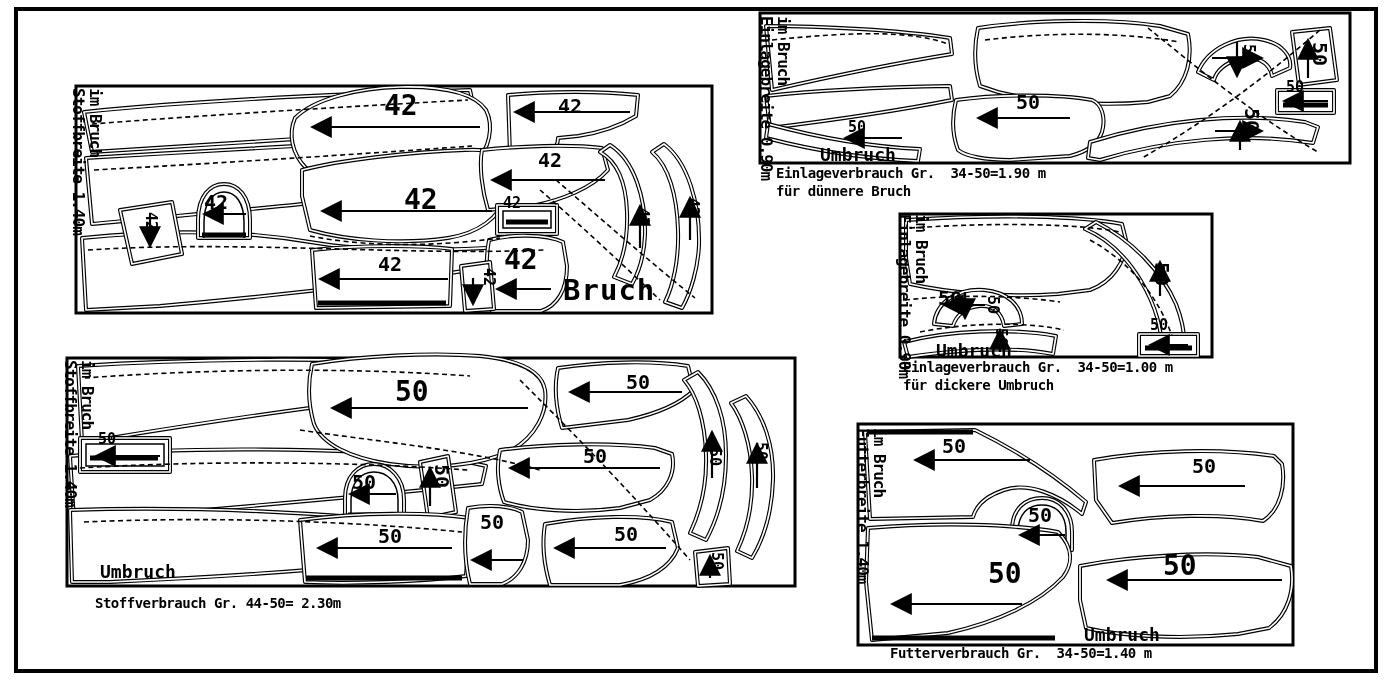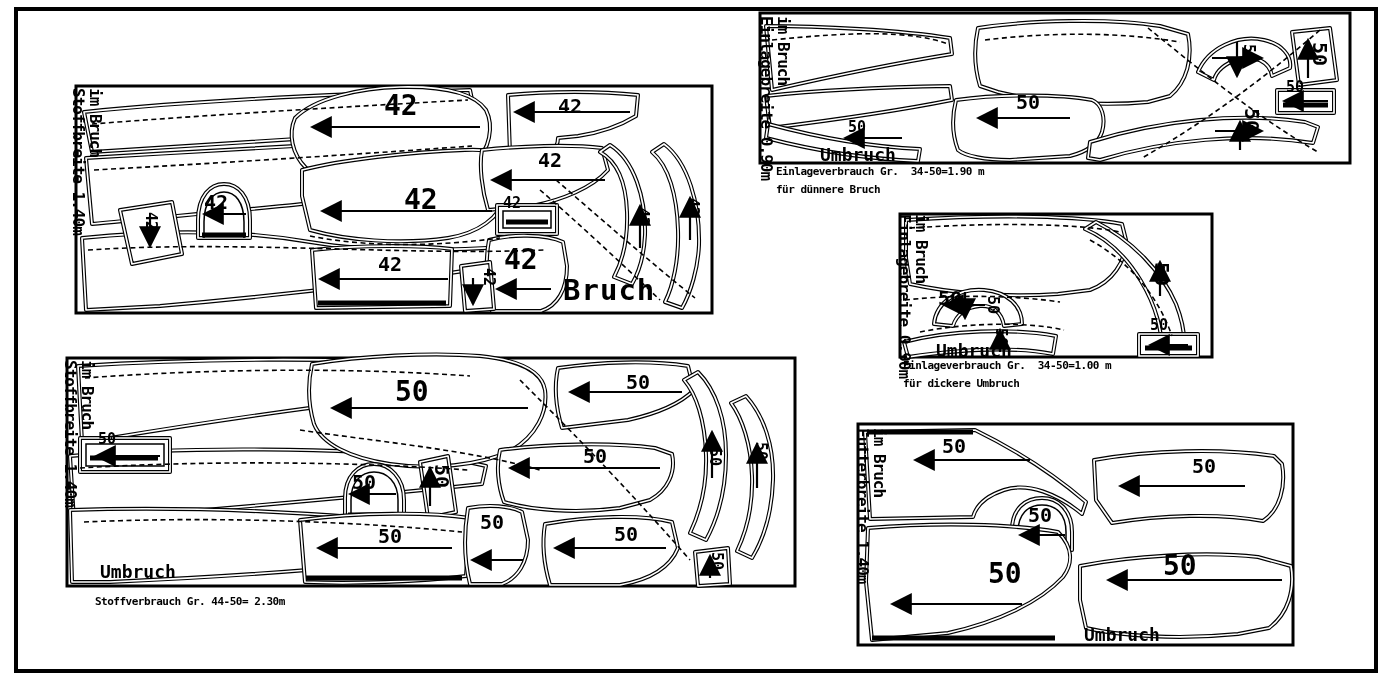--- a/index.html
+++ b/index.html
@@ -12,21 +12,21 @@
   .piece-inner{fill:none;stroke:#fff;stroke-width:1.7;stroke-linejoin:round;}
   .dashed{fill:none;stroke:#000;stroke-width:1.6;stroke-dasharray:5 3.5;}
   .grain{stroke:#000;stroke-width:2.2;fill:none;}
   .bar{stroke:#000;stroke-width:5;}
   .thin{fill:none;stroke:#000;stroke-width:1.5;}
   .lbl{position:absolute;font-weight:bold;color:#000;white-space:pre;line-height:1.0;}
   .sz{font-size:20px;}
   .sz.lg{font-size:28px;}
   .sz.sm{font-size:15px;}
   .rot{transform:rotate(90deg);transform-origin:left top;}
-  .cap{font-size:11px;letter-spacing:-0.5px;}
+  .cap{font-size:14px;letter-spacing:-0.5px;}
   .fold{font-size:18px;}
   .brand{font-size:29px;letter-spacing:1px;}
   .vert{writing-mode:vertical-lr;font-size:16px;letter-spacing:-1px;line-height:1.05;}
   .vert div{margin:0;}
 </style>
 </head>
 <body>
 
 <div class="stage">
 
@@ -248,20 +248,21 @@
   </div>
   <div class="lbl vert" style="left:820px;top:428px;height:220px">
     <div>Futterbreite 1.40m</div><div>im Bruch</div>
   </div>
 
   <div class="lbl cap" style="left:95px;top:596px">Stoffverbrauch Gr. 44-50= 2.30m</div>
   <div class="lbl cap" style="left:776px;top:166px">Einlageverbrauch Gr.  34-50=1.90 m</div>
   <div class="lbl cap" style="left:776px;top:184px">für dünnere Bruch</div>
   <div class="lbl cap" style="left:903px;top:360px">Einlageverbrauch Gr.  34-50=1.00 m</div>
   <div class="lbl cap" style="left:903px;top:378px">für dickere Umbruch</div>
+  <div class="lbl cap" style="left:890px;top:646px">Futterverbrauch Gr.  34-50=1.40 m</div>
 
   <div class="lbl fold" style="left:100px;top:563px">Umbruch</div>
   <div class="lbl fold" style="left:820px;top:146px">Umbruch</div>
   <div class="lbl fold" style="left:936px;top:342px">Umbruch</div>
   <div class="lbl fold" style="left:1084px;top:626px">Umbruch</div>
 
   <div class="lbl brand" style="left:563px;top:276px">Bruch</div>
 
   <div class="lbl sz lg" style="left:384px;top:92px">42</div>
   <div class="lbl sz lg" style="left:404px;top:186px">42</div>

